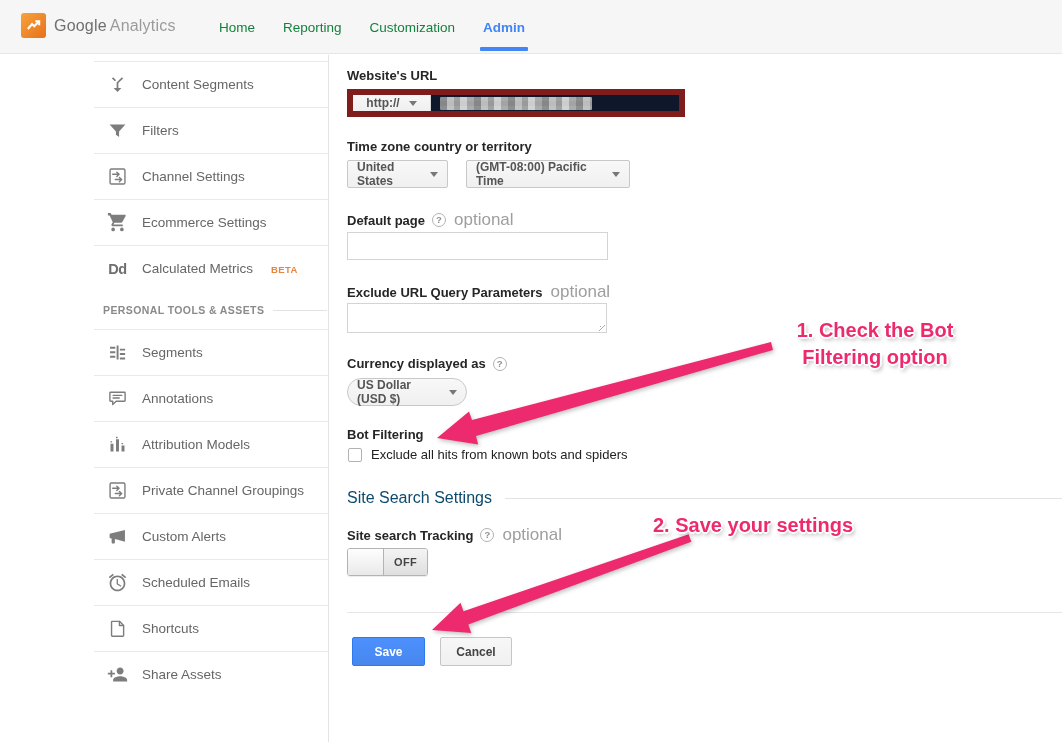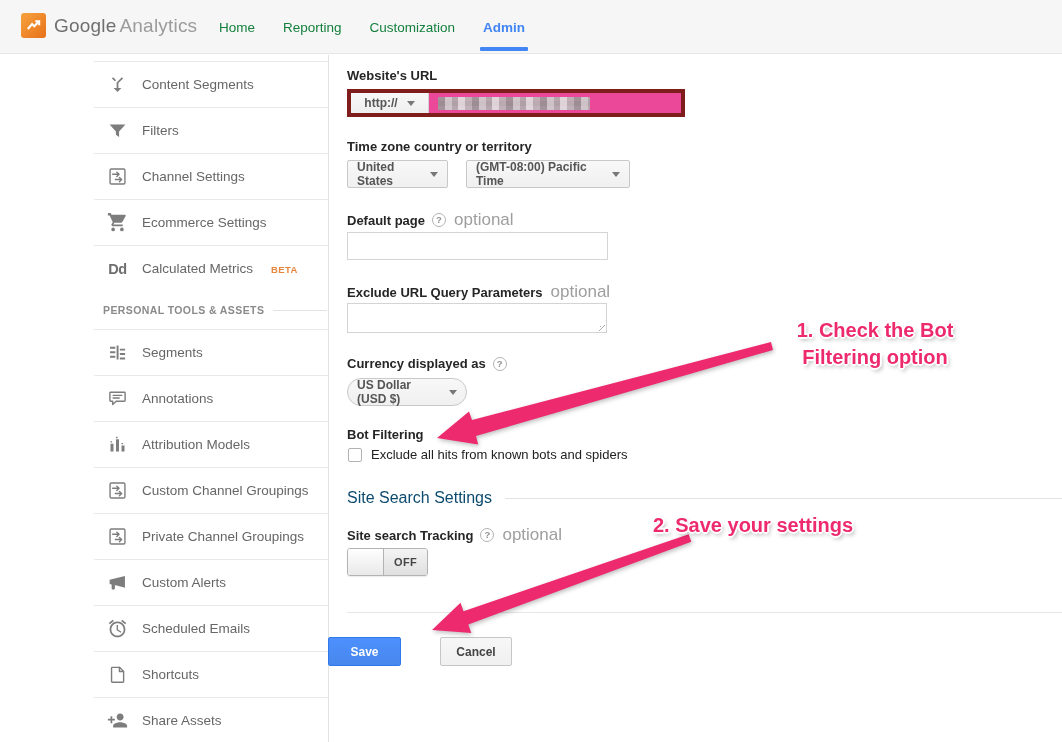--- a/index.html
+++ b/index.html
@@ -5,21 +5,21 @@
   * { margin:0; padding:0; box-sizing:border-box; }
   html,body { width:1062px; height:742px; overflow:hidden; background:#fff;
     font-family:"Liberation Sans","DejaVu Sans",sans-serif; }
 
   
   .header { position:absolute; top:0; left:0; right:0; height:54px;
     background:#f6f6f6; border-bottom:1px solid #e6e6e6; z-index:2; }
   .brand { position:absolute; left:21px; top:13px; display:flex; align-items:center; gap:8px; }
   .logo-box { width:25px; height:25px; border-radius:3px;
     background:linear-gradient(135deg,#f6a33c,#e8701a); display:flex; align-items:center; justify-content:center; }
-  .brand-text { font-size:19px; letter-spacing:.2px; }
+  .brand-text { font-size:16px; letter-spacing:.2px; }
   .brand-google { color:#6f6f6f; }
   .brand-analytics { color:#9b9b9b; margin-left:3px; }
   .top-nav { position:absolute; left:218px; top:0; height:54px; display:flex; gap:26px; align-items:stretch; }
   .top-nav-item { position:relative; display:flex; align-items:center; font-size:13.5px; color:#15803d; cursor:pointer; padding:0 1px; }
   .top-nav-item.active { color:#4285f4; font-weight:bold; }
   .top-nav-item.active::after { content:""; position:absolute; left:-2px; right:-2px; bottom:3px; height:4px; background:#4285f4; border-radius:1px; }
 
   
   .gutter-line { position:absolute; left:63px; top:55px; width:1px; height:410px; background:#ddd; }
   .sidebar { position:absolute; left:63px; top:55px; width:266px; bottom:0; background:#fff; border-right:1px solid #e3e3e3; }
@@ -40,21 +40,21 @@
   .help-circle { width:14px; height:14px; border:1px solid #b3b3b3; border-radius:50%; color:#909090;
     font-size:9.5px; font-weight:bold; line-height:12px; text-align:center; margin-left:7px; cursor:pointer; background:#fff; }
   .gselect { position:absolute; height:28px; display:inline-flex; align-items:center; 
     background:linear-gradient(#f8f8f8,#f0f0f0); border:1px solid #c8c8c8; border-radius:2px;
     padding:1px 9px; font-size:12px; font-weight:bold; color:#555; cursor:pointer; }
   .caret { width:0; height:0; border-left:4px solid transparent; border-right:4px solid transparent;
     border-top:5px solid #777; margin-left:9px; }
   .text-input { position:absolute; border:1px solid #d4d4d4; background:#fff; }
 
   
-  .url-field { position:absolute; left:347px; top:89px; width:338px; height:28px; border:4px solid #7f1d1d; display:flex; background:#ec4899; }
+  .url-field { position:absolute; left:347px; top:89px; width:338px; height:28px; border:6px solid #7f1d1d; display:flex; background:#0f172a; }
   .url-protocol { width:78px; background:linear-gradient(#f7f7f7,#efefef); border-right:1px solid #d4d4d4;
     display:flex; align-items:center; justify-content:center; font-size:12px; font-weight:bold; color:#555; cursor:pointer; }
   .url-value-wrap { flex:1; display:flex; align-items:center; padding-left:9px; }
   .redacted { width:152px; height:13px; border-radius:1px;
     background-image:
       repeating-linear-gradient(90deg, rgba(150,150,150,.85) 0 7px, rgba(204,204,204,.9) 7px 14px, rgba(172,172,172,.85) 14px 20px, rgba(222,222,222,.9) 20px 27px, rgba(184,184,184,.85) 27px 34px),
       repeating-linear-gradient(0deg, rgba(255,255,255,.35) 0 4px, rgba(130,130,130,.25) 4px 9px, rgba(255,255,255,.3) 9px 13px);
     filter:blur(.5px); }
 
   
@@ -76,21 +76,21 @@
     border-radius:3px; display:flex; overflow:hidden; cursor:pointer; box-shadow:0 1px 1px rgba(0,0,0,.08); }
   .toggle-knob { width:36px; background:linear-gradient(#fefefe,#e9e9e9); border-right:1px solid #b3b3b3; }
   .toggle-state { flex:1; background:linear-gradient(#f4f4f4,#dfdfdf); display:flex; align-items:center; justify-content:center;
     font-size:11px; font-weight:bold; color:#444; letter-spacing:.3px; }
 
   .bottom-divider { position:absolute; left:347px; top:612px; width:715px; height:1px; background:#e6e6e6; }
 
   .btn { position:absolute; height:29px; border-radius:2px; font-size:12px; font-weight:bold;
     display:flex; align-items:center; justify-content:center; cursor:pointer;
     font-family:"Liberation Sans","DejaVu Sans",sans-serif; }
-  .btn-save { left:328px; top:637px; width:73px; background:linear-gradient(#4d90fe,#4787ed);
+  .btn-save { left:352px; top:637px; width:73px; background:linear-gradient(#4d90fe,#4787ed);
     border:1px solid #3079ed; color:#fff; }
   .btn-cancel { left:440px; top:637px; width:72px; background:linear-gradient(#f7f7f7,#f0f0f0);
     border:1px solid #c6c6c6; color:#444; }
 
   
   .note { position:absolute; font-size:20px; font-weight:bold; color:#ee2a6e; z-index:6; line-height:1.35;
     text-shadow:-1px -1px 0 #fff, 1px -1px 0 #fff, -1px 1px 0 #fff, 1px 1px 0 #fff,
       -2px 0 0 #fff, 2px 0 0 #fff, 0 -2px 0 #fff, 0 2px 0 #fff, 2px 3px 4px rgba(0,0,0,.35); }
   .note-1 { left:779px; top:317px; width:192px; text-align:center; }
   .note-2 { left:653px; top:512px; white-space:nowrap; }
@@ -200,29 +200,20 @@
       </span>
       <span>Attribution Models</span>
     </div>
     <div class="side-row">
       <span class="side-icon">
         <svg viewBox="0 0 24 24">
             <rect x="3.5" y="3.5" width="17" height="17" rx="1.5" class="ic-stroke"></rect>
             <path class="ic-stroke" d="M6.5 9.5h7m-2.3-2.4 2.6 2.4-2.6 2.4M9.5 15.5h7m-2.3-2.4 2.6 2.4-2.6 2.4"></path>
           </svg>
       </span>
-      <span>Custom Channel Groupings</span>
-    </div>
-    <div class="side-row">
-      <span class="side-icon">
-        <svg viewBox="0 0 24 24">
-            <rect x="3.5" y="3.5" width="17" height="17" rx="1.5" class="ic-stroke"></rect>
-            <path class="ic-stroke" d="M6.5 9.5h7m-2.3-2.4 2.6 2.4-2.6 2.4M9.5 15.5h7m-2.3-2.4 2.6 2.4-2.6 2.4"></path>
-          </svg>
-      </span>
       <span>Private Channel Groupings</span>
     </div>
     <div class="side-row">
       <span class="side-icon">
         <svg viewBox="0 0 24 24">
             <path class="ic" d="M20.5 4.5v13.4l-10.3-2.7H9v3.6c0 .6-.5 1.1-1.1 1.1H6.4c-.6 0-1.1-.5-1.1-1.1v-4.5l-2.3-.6V8.9L20.5 4.5z"></path>
           </svg>
       </span>
       <span>Custom Alerts</span>
     </div>

